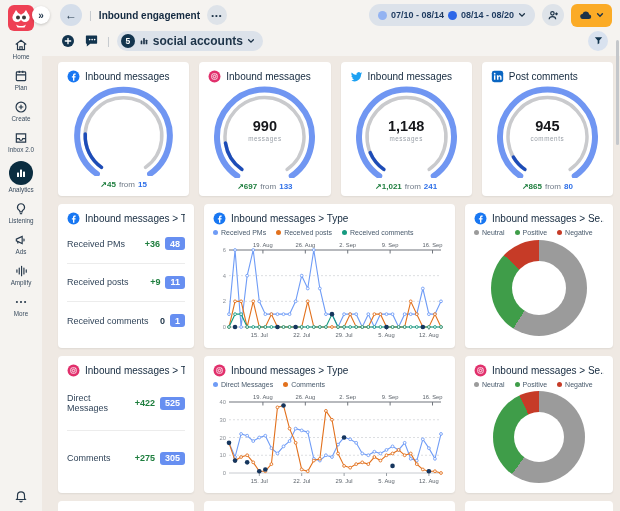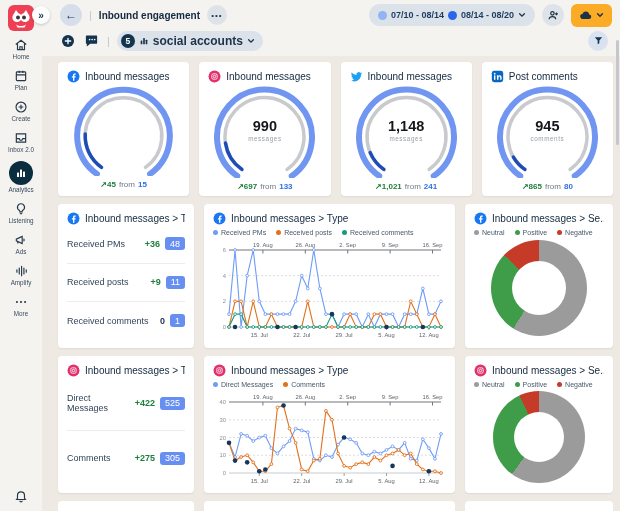--- a/index.html
+++ b/index.html
@@ -66,21 +66,21 @@
   .d-gray{ color:#6f7a87; }
   .d-blue{ color:var(--blue); font-weight:bold; }
 
   
   .type-rows{ flex:1; display:flex; flex-direction:column; }
   .type-row{ flex:1; display:flex; align-items:center; justify-content:space-between; gap:4px; }
   .type-row + .type-row{ border-top:1px solid #ececec; }
   .type-label{ font-size:9px; color:#32455a; }
   .type-right{ display:flex; align-items:center; gap:5px; }
   .type-delta{ font-size:9px; font-weight:bold; }
-  .val-badge{ background:var(--badge); color:#fff; font-size:9px; font-weight:normal; border-radius:3px; padding:1.5px 5px; min-width:9px; text-align:center; }
+  .val-badge{ background:var(--badge); color:#fff; font-size:9px; font-weight:bold; border-radius:3px; padding:1.5px 5px; min-width:9px; text-align:center; }
 
   
   .legend{ display:flex; gap:10px; align-items:center; margin:4px 0 1px; flex:none; }
   .legend-item{ display:flex; align-items:center; gap:3px; font-size:7px; color:#47596b; }
   .dot{ width:5px; height:5px; border-radius:50%; flex:none; }
   .chart-box{ flex:1; position:relative; min-height:0; }
   .chart-box svg{ position:absolute; inset:0; }
   svg text{ font-family:"Liberation Sans", sans-serif; }
 
   

